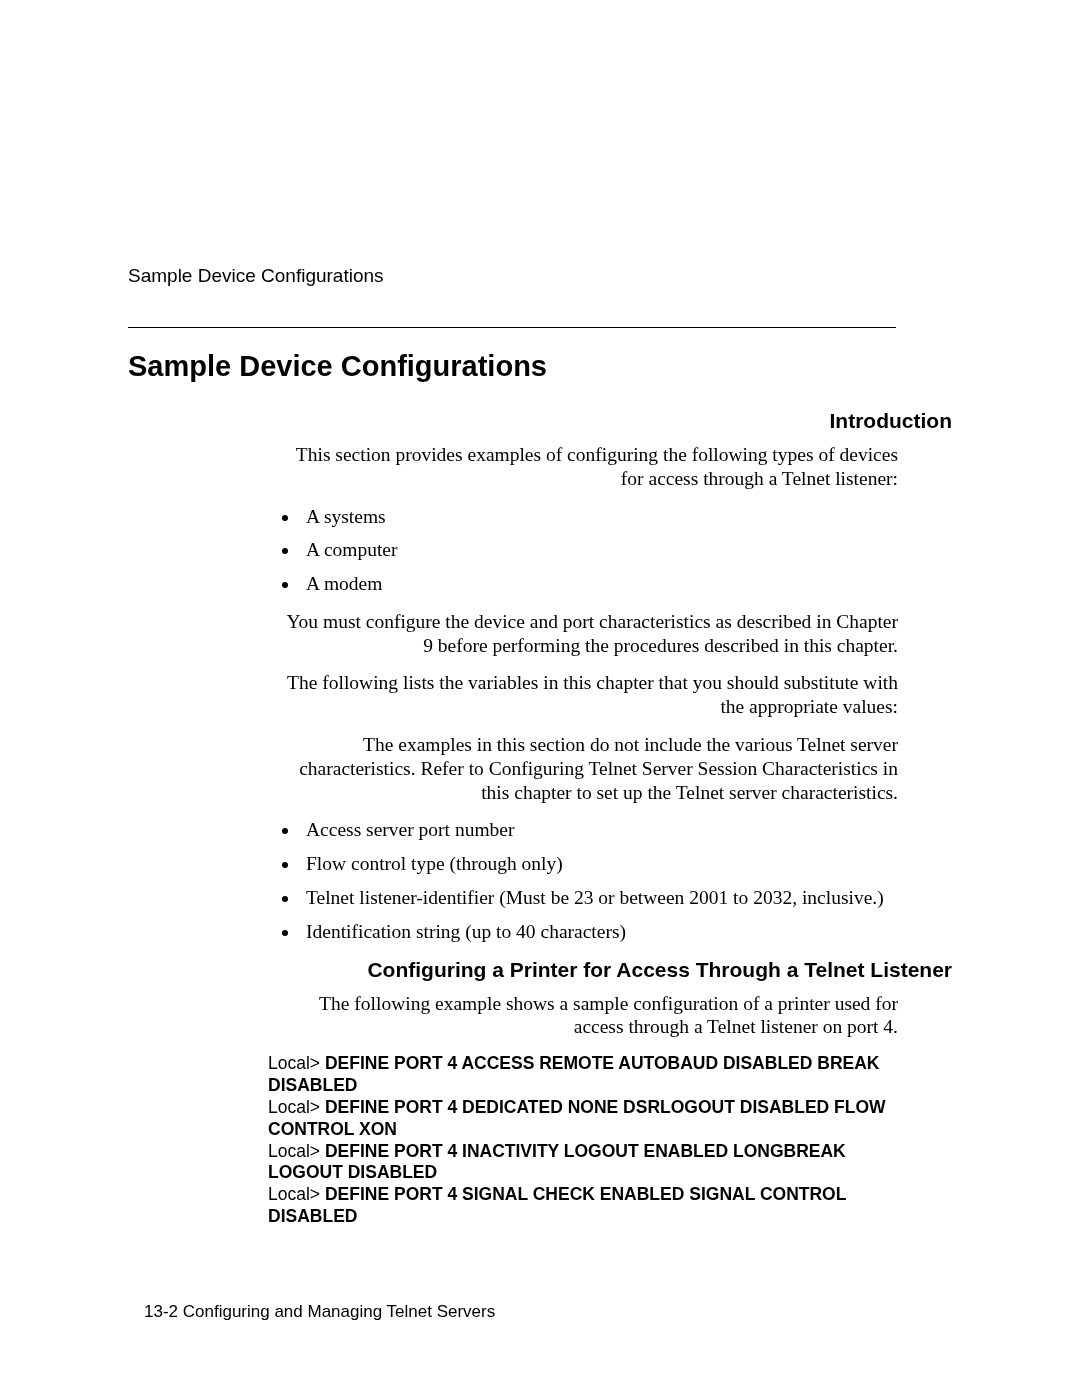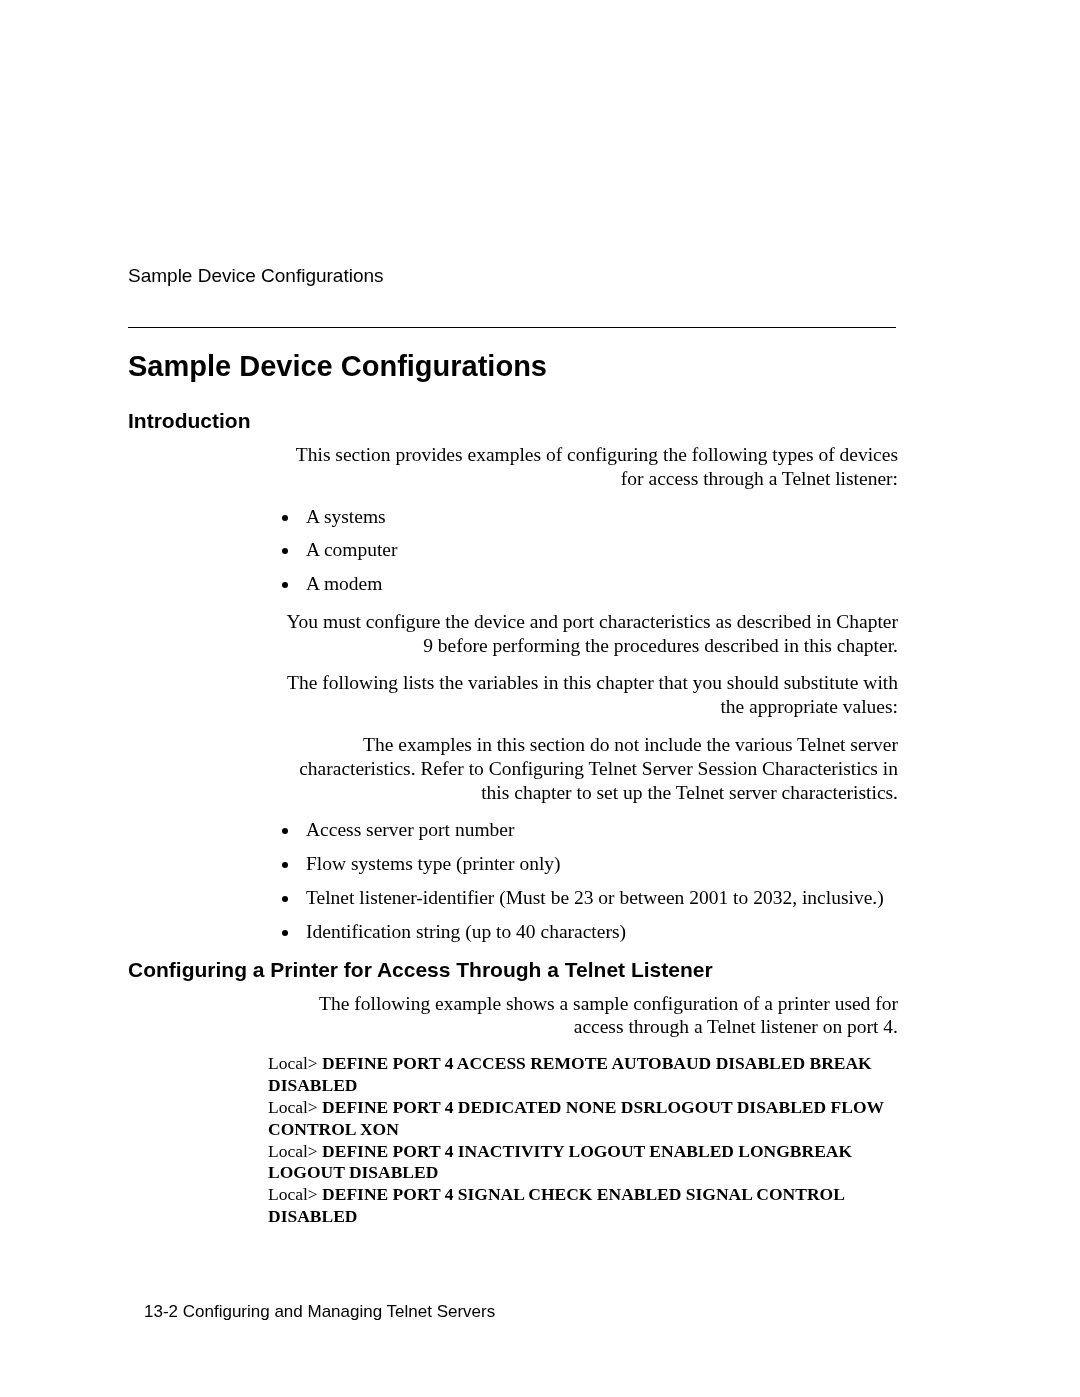--- a/index.html
+++ b/index.html
@@ -32,20 +32,21 @@
     font-family: Arial, Helvetica, sans-serif;
     font-weight: bold;
     font-size: 29px;
     margin: 22px 0 26px 0;
   }
   h2.sub {
     font-family: Arial, Helvetica, sans-serif;
     font-weight: bold;
     font-size: 21px;
     margin: 10px 0 10px 0;
+    text-align: right;
   }
   .body-block {
     margin-left: 140px;
     width: 630px;
     font-size: 19.5px;
     line-height: 1.22;
   }
   .body-block p {
     margin: 9px 0 14px 6px;
     text-align: right;
@@ -53,21 +54,21 @@
   ul.bullets {
     list-style: disc;
     padding-left: 32px;
     margin: 6px 0 14px 0;
   }
   ul.bullets li {
     padding-left: 6px;
     margin: 10px 0;
   }
   .code-block {
-    font-family: Liberation Serif, serif;
+    font-family: Liberation Sans, sans-serif;
     font-size: 17.5px;
     line-height: 1.25;
     white-space: normal;
     margin-top: 8px;
   }
   .code-block .line { margin: 0; }
   .code-block .cmd { font-weight: bold; }
   .footer {
     position: absolute;
     bottom: 75px;
@@ -94,21 +95,21 @@
     <ul class="bullets">
       <li>A systems</li>
       <li>A computer</li>
       <li>A modem</li>
     </ul>
     <p>You must configure the device and port characteristics as described in Chapter 9 before performing the procedures described in this chapter.</p>
     <p>The following lists the variables in this chapter that you should substitute with the appropriate values:</p>
     <p>The examples in this section do not include the various Telnet server characteristics. Refer to Configuring Telnet Server Session Characteristics in this chapter to set up the Telnet server characteristics.</p>
     <ul class="bullets">
       <li>Access server port number</li>
-      <li>Flow systems type (printer only)</li>
+      <li>Flow control type (through only)</li>
       <li>Telnet listener-identifier (Must be 23 or between 2001 to 2032, inclusive.)</li>
       <li>Identification string (up to 40 characters)</li>
     </ul>
   </div>
 
   <h2 class="sub">Configuring a Printer for Access Through a Telnet Listener</h2>
 
   <div class="body-block">
     <p>The following example shows a sample configuration of a printer used for access through a Telnet listener on port 4.</p>
 

